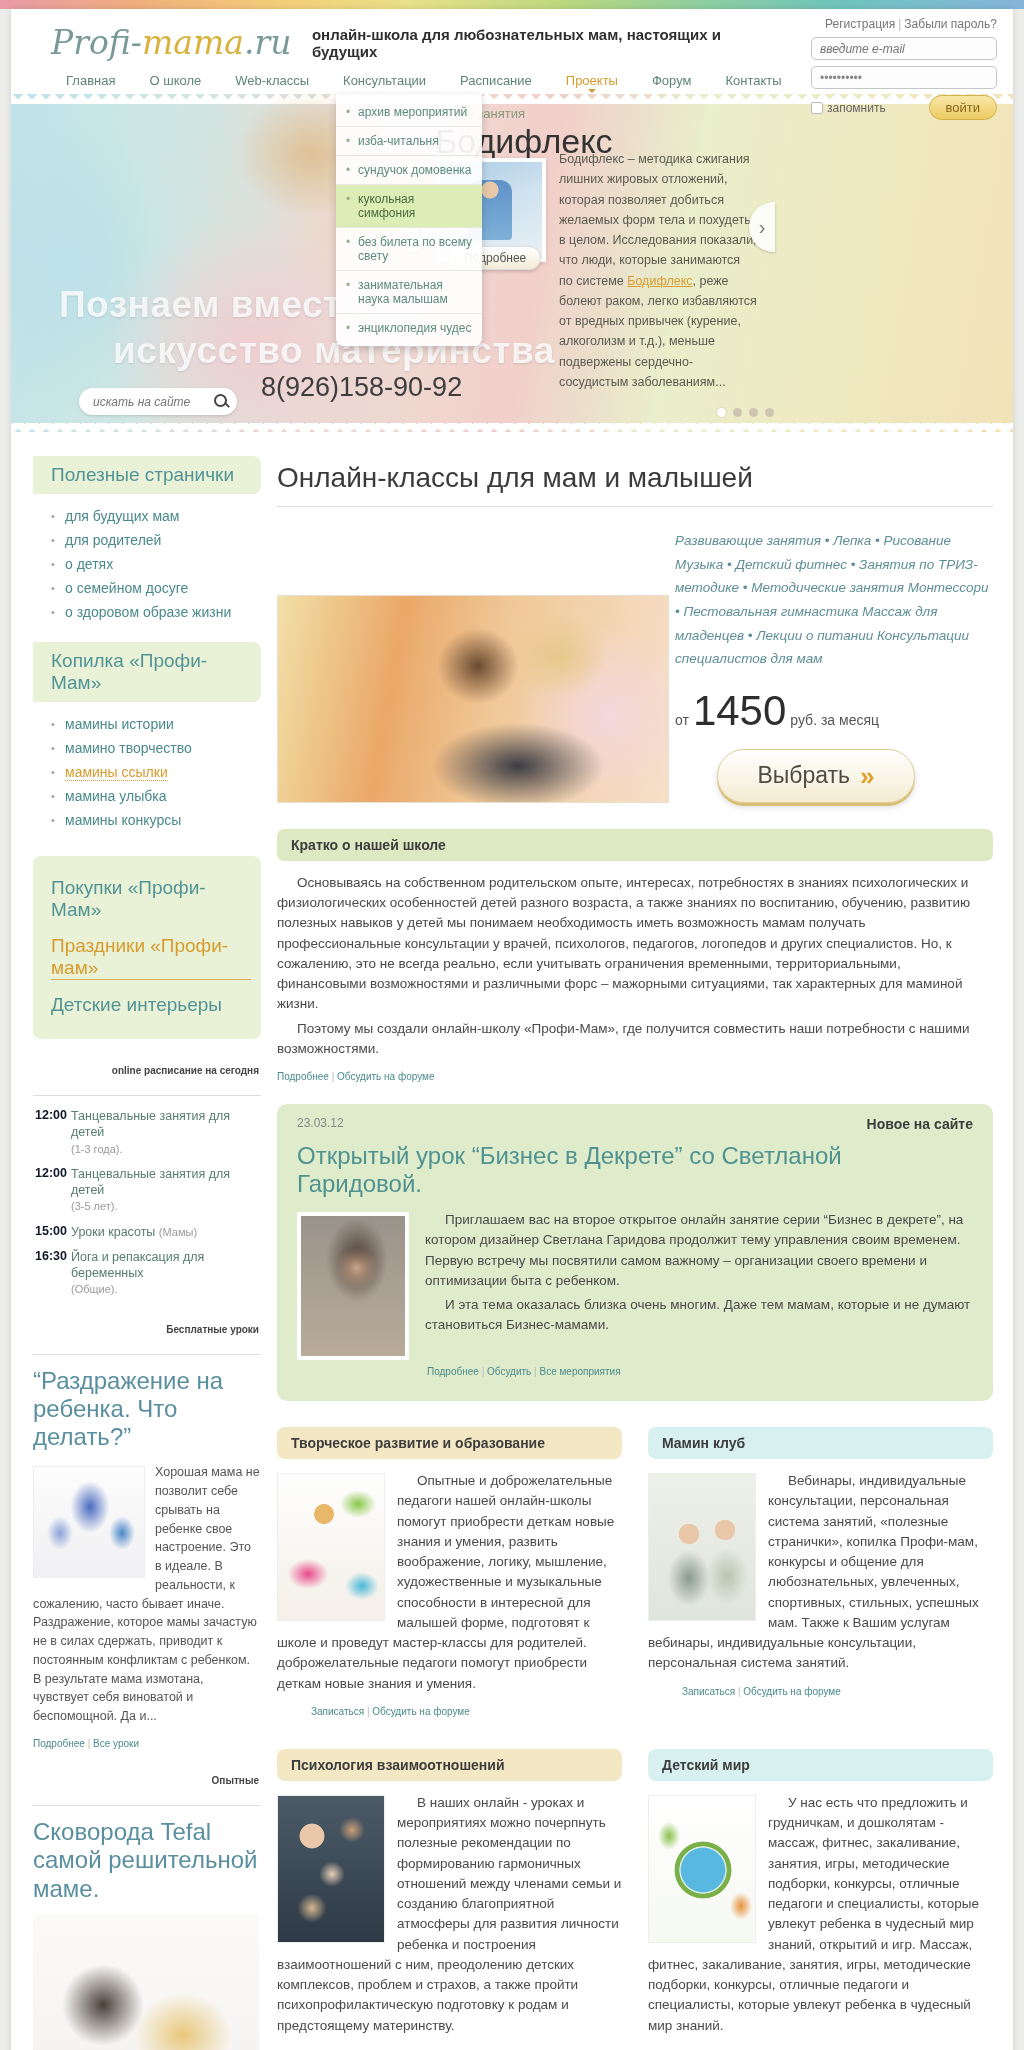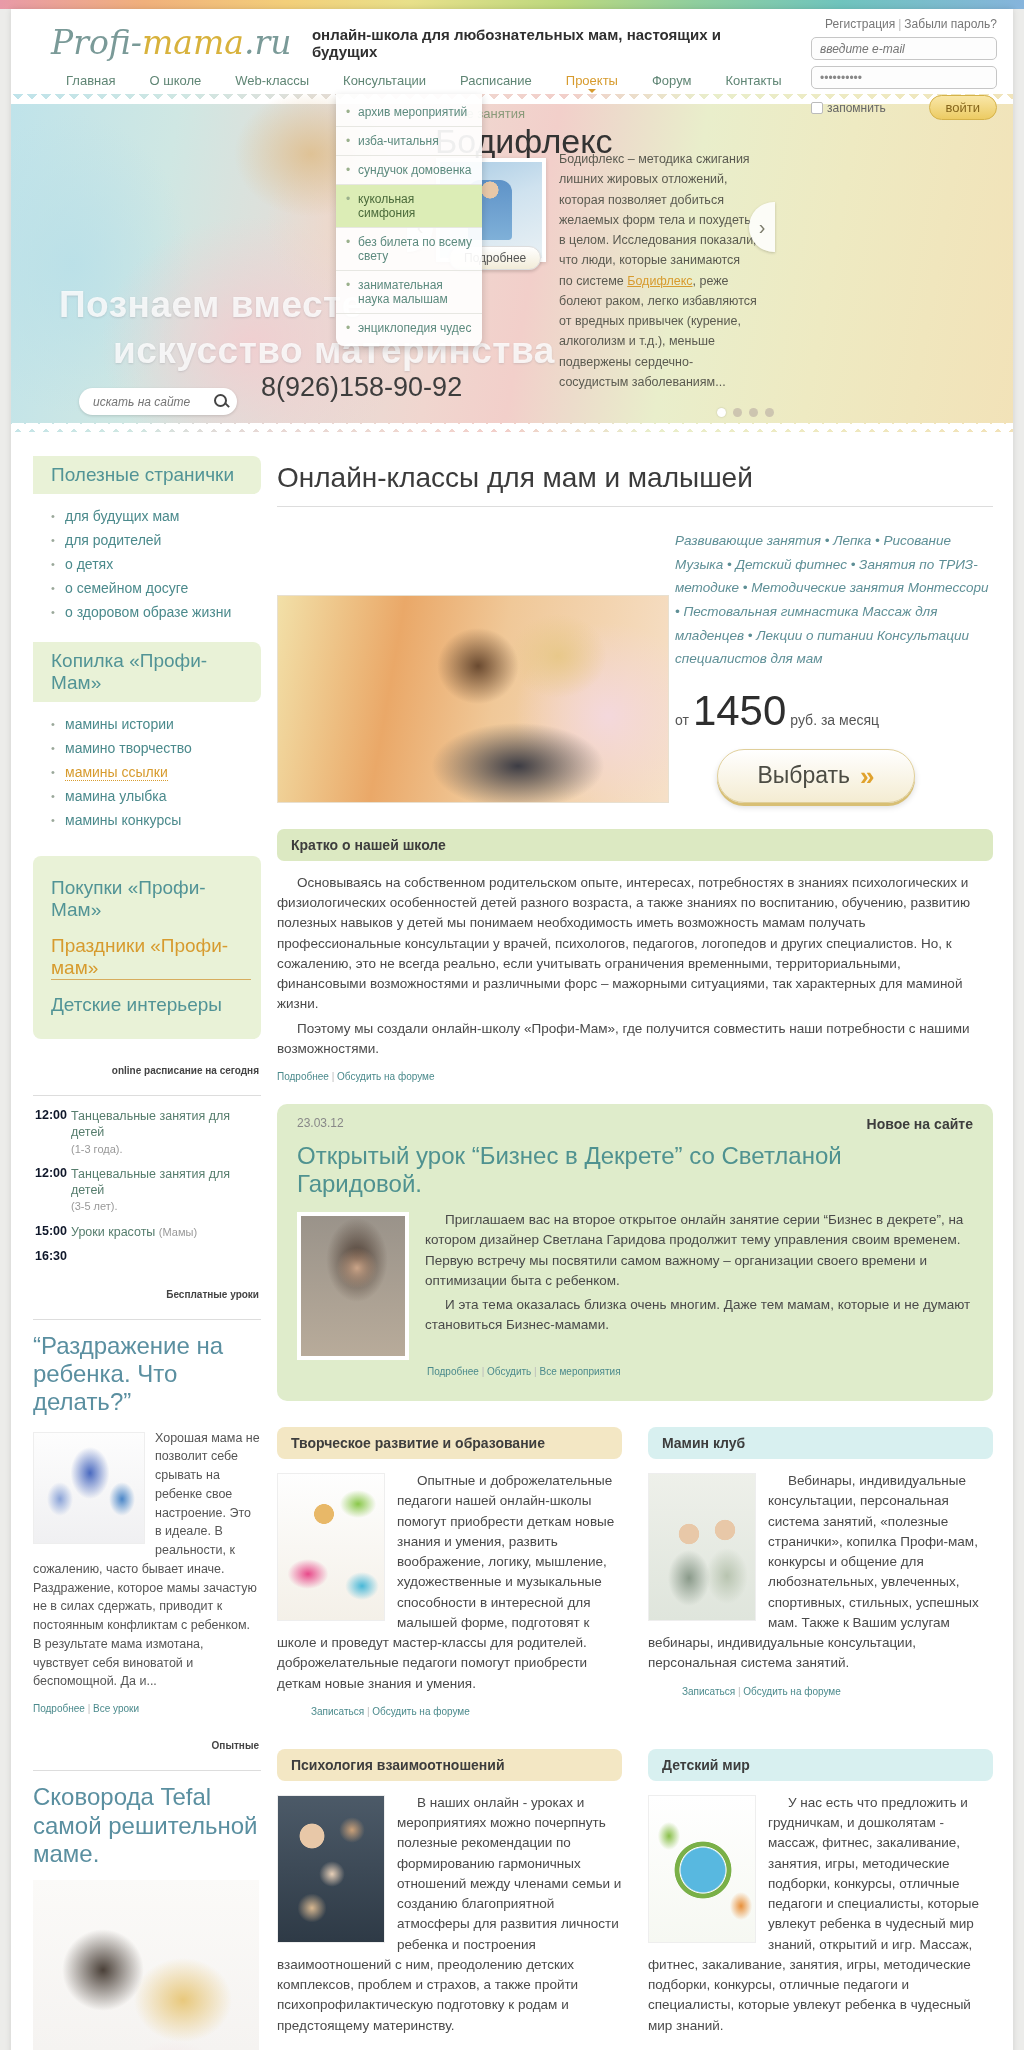--- a/index.html
+++ b/index.html
@@ -302,20 +302,21 @@
         <div class="sched-item">
           <span class="sched-time">12:00</span>
           <span class="sched-body"><span>Танцевальные занятия для детей</span><br><span class="sched-note">(3-5 лет).</span></span>
         </div>
         <div class="sched-item">
           <span class="sched-time">15:00</span>
           <span class="sched-body"><span>Уроки красоты</span> <span class="sched-note">(Мамы)</span></span>
         </div>
         <div class="sched-item">
           <span class="sched-time">16:30</span>
+          <span class="sched-body"><span>Йога и репаксация для беременных</span><br><span class="sched-note">(Общие).</span></span>
         </div>
       </div>
 
       <div class="side-head">Бесплатные уроки</div>
       <div>
         <div class="side-card-title">“Раздражение на ребенка. Что делать?”</div>
         <div class="thumb th-free"></div>
         <div class="side-text">Хорошая мама не позволит себе срывать на ребенке свое настроение. Это в идеале. В реальности, к сожалению, часто бывает иначе. Раздражение, которое мамы зачастую не в силах сдержать, приводит к постоянным конфликтам с ребенком. В результате мама измотана, чувствует себя виноватой и беспомощной. Да и...</div>
         <div class="links" style="clear:both">
           <a>Подробнее</a><a>Все уроки</a>

